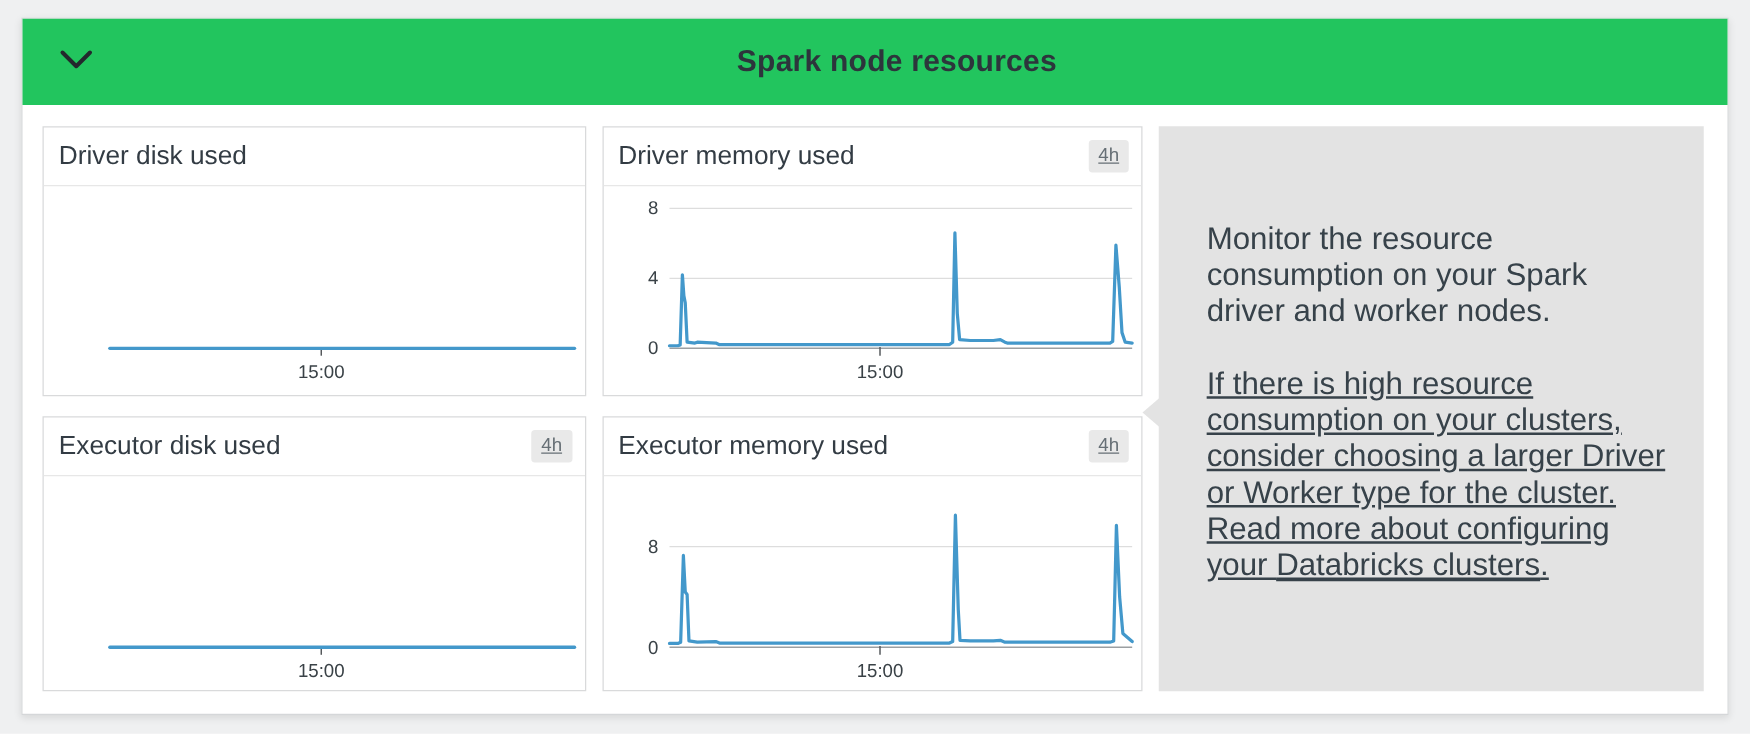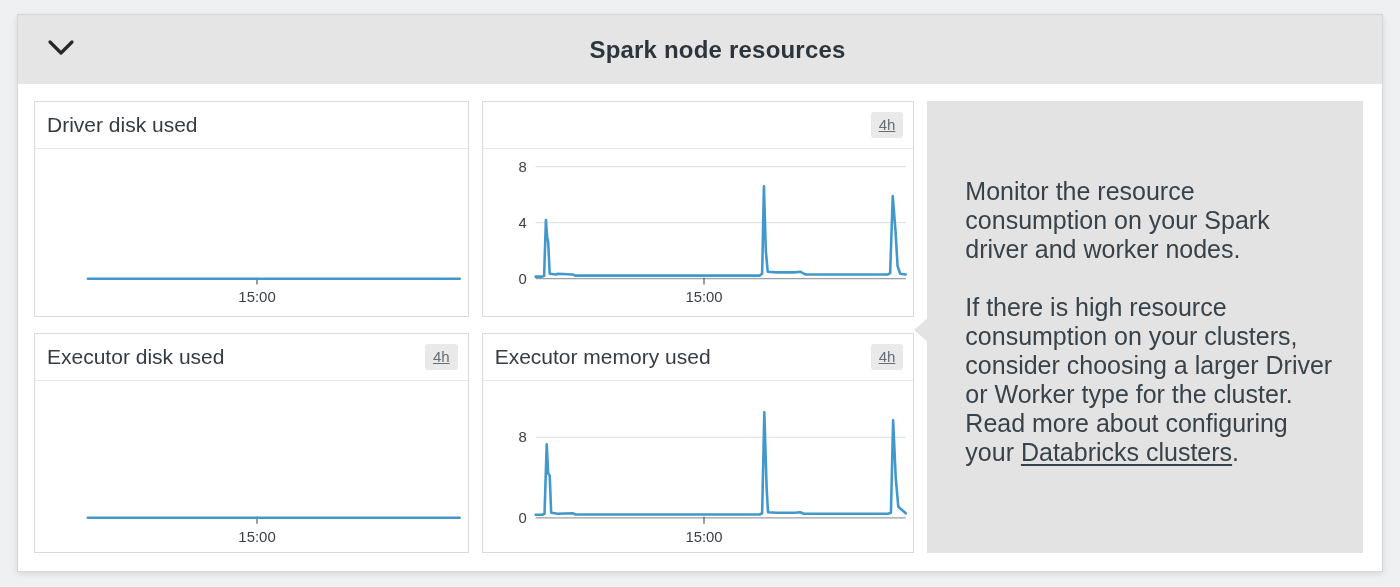--- a/index.html
+++ b/index.html
@@ -106,33 +106,33 @@
     border-top: 12px solid transparent;
     border-bottom: 12px solid transparent;
     border-right: 14px solid #E3E3E3;
   }
   .callout-text {
     padding: 0 26px 10px 38px;
     font-size: 25px;
     line-height: 29px;
     color: #37424A;
   }
-  .callout-text p + p { margin-top: 29px; }
+  .callout-text p + p { margin-top: 29px; text-decoration: underline; }
   .callout-text a {
     color: #37424A;
     text-decoration: underline;
     text-underline-offset: 3px;
   }
 </style>
 </head>
 <body>
 
 <div class="card">
 
-  <div class="card-header" style="background: #e5e5e5; padding-left: 35px;">
+  <div class="card-header" style="background: #22c55e; padding-left: 35px;">
     <button class="collapse-btn">
       <span>
         <svg width="30" height="22" viewBox="0 0 30 22">
           <polyline points="4,5 15,16 26,5" fill="none" stroke="#23282D" stroke-width="3.2" stroke-linecap="round" stroke-linejoin="round"></polyline>
         </svg>
       </span>
     </button>
     <div class="card-title" style="color: rgb(45, 53, 60);">Spark node resources</div>
   </div>
 
@@ -147,20 +147,21 @@
         <svg viewBox="0 0 434 170" preserveAspectRatio="none">
             <line x1="222.715" x2="222.715" y1="131" y2="138" stroke="#55595C" stroke-width="1.2"></line>
             <text x="222.715" y="156" text-anchor="middle">15:00</text>
             <polyline points="53.0,132.0 426.0,132.0" fill="none" stroke="#4398CB" stroke-width="2.6" stroke-linejoin="round" stroke-linecap="round"></polyline>
           </svg>
       </div>
     </div>
 
     <div class="chart-card pos-1">
       <div class="chart-head">
+        <span class="chart-title">Driver memory used</span>
         <span class="badge">4h</span>
       </div>
       <div class="chart-body">
         <svg viewBox="0 0 434 170" preserveAspectRatio="none">
             <text x="44" y="137" text-anchor="end">0</text>
             <line x1="53" x2="426" y1="75" y2="75" stroke="#DDDDDD" stroke-width="1"></line>
             <text x="44" y="80" text-anchor="end">4</text>
             <line x1="53" x2="426" y1="18" y2="18" stroke="#DDDDDD" stroke-width="1"></line>
             <text x="44" y="23" text-anchor="end">8</text>
             <line x1="53" x2="426" y1="132" y2="132" stroke="#9B9FA2" stroke-width="1.2"></line>

